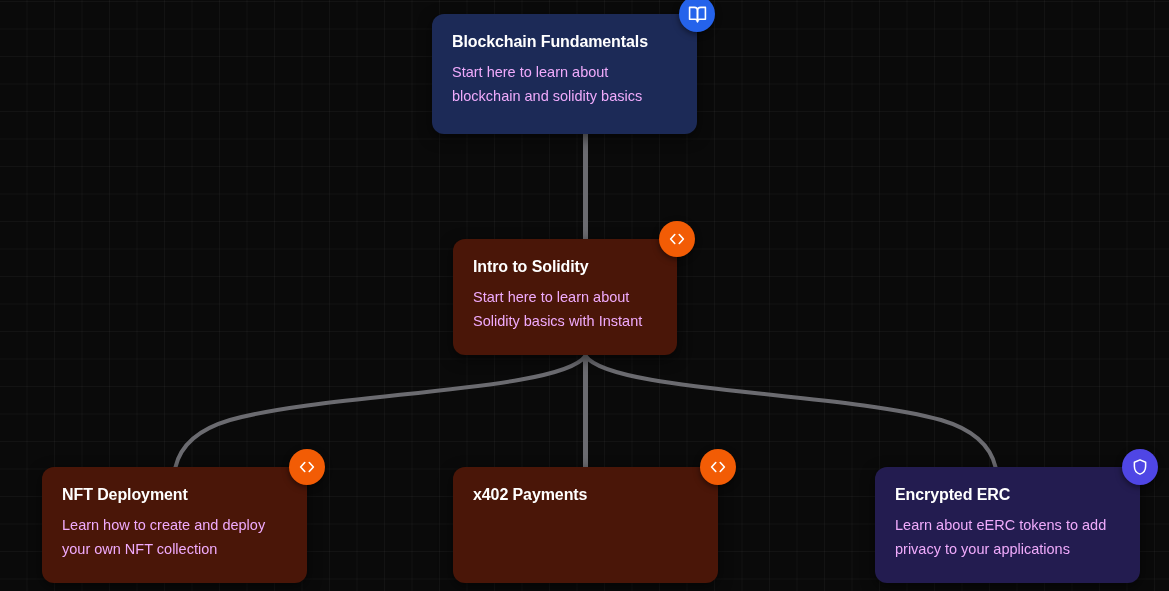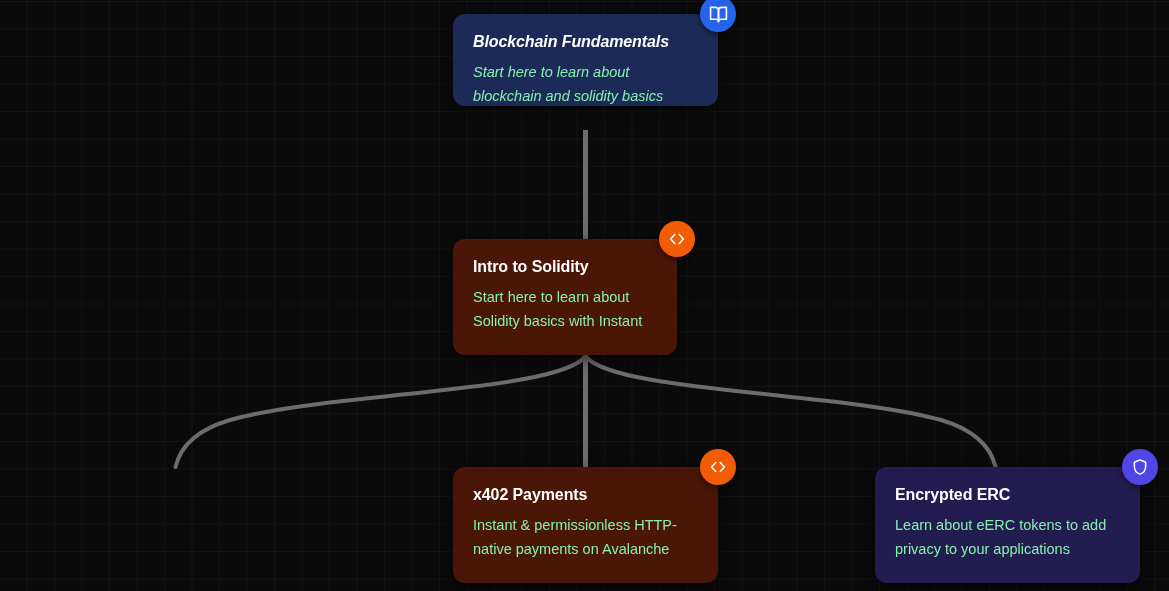--- a/index.html
+++ b/index.html
@@ -51,41 +51,41 @@
     color: #ffffff;
     line-height: 20px;
     letter-spacing: -0.1px;
     margin: 0 0 8px 0;
     white-space: nowrap;
   }
 
   .node-desc {
     font-size: 14.5px;
     font-weight: normal;
-    color: #86efac;
+    color: #f0abfc;
     line-height: 24px;
     margin: 0;
   }
 
   .badge {
     position: absolute;
     width: 36px;
     height: 36px;
     border-radius: 50%;
     display: flex;
     align-items: center;
     justify-content: center;
     top: -18px;
     right: -18px;
     box-shadow: 0 2px 6px rgba(0,0,0,0.5);
   }
   .badge svg { display: block; }
 
   
-  #node-blockchain-fundamentals { left: 453px; top: 14px;  width: 265px; height: 92px; background: #1c2a57; font-style: italic; }
+  #node-blockchain-fundamentals { left: 432px; top: 14px;  width: 265px; height: 120px; background: #1c2a57; }
   #node-intro-to-solidity       { left: 453px; top: 239px; width: 224px; height: 116px; background: #4a1608; }
   #node-nft-deployment          { left: 42px;  top: 467px; width: 265px; height: 116px; background: #4a1608; }
   #node-x402-payments           { left: 453px; top: 467px; width: 265px; height: 116px; background: #4a1608; }
   #node-encrypted-erc           { left: 864px; top: 467px; width: 265px; height: 116px; background: #231c50; margin-left: 11px; }
 </style>
 </head>
 <body>
 
 <div id="canvas">
 
@@ -115,24 +115,33 @@
     <div class="node-title">Intro to Solidity</div>
     <div class="node-desc">Start here to learn about Solidity basics with Instant</div>
     <div class="badge" style="background:#f25c05;">
       <svg width="18" height="18" viewBox="0 0 24 24" fill="none" stroke="#ffffff" stroke-width="2.2" stroke-linecap="round" stroke-linejoin="round">
         <polyline points="9 18 3.5 12 9 6"></polyline>
         <polyline points="15 18 20.5 12 15 6"></polyline>
       </svg>
     </div>
   </div>
 
+  <div class="node" id="node-nft-deployment">
+    <div class="node-title">NFT Deployment</div>
+    <div class="node-desc">Learn how to create and deploy your own NFT collection</div>
+    <div class="badge" style="background:#f25c05;">
+      <svg width="18" height="18" viewBox="0 0 24 24" fill="none" stroke="#ffffff" stroke-width="2.2" stroke-linecap="round" stroke-linejoin="round">
+        <polyline points="9 18 3.5 12 9 6"></polyline>
+        <polyline points="15 18 20.5 12 15 6"></polyline>
+      </svg>
+    </div>
+  </div>
 
   <div class="node" id="node-x402-payments">
     <div class="node-title">x402 Payments</div>
-    <div class="node-desc">Instant &amp; permissionless HTTP-native payments on Avalanche</div>
     <div class="badge" style="background:#f25c05;">
       <svg width="18" height="18" viewBox="0 0 24 24" fill="none" stroke="#ffffff" stroke-width="2.2" stroke-linecap="round" stroke-linejoin="round">
         <polyline points="9 18 3.5 12 9 6"></polyline>
         <polyline points="15 18 20.5 12 15 6"></polyline>
       </svg>
     </div>
   </div>
 
   <div class="node" id="node-encrypted-erc">
     <div class="node-title">Encrypted ERC</div>

